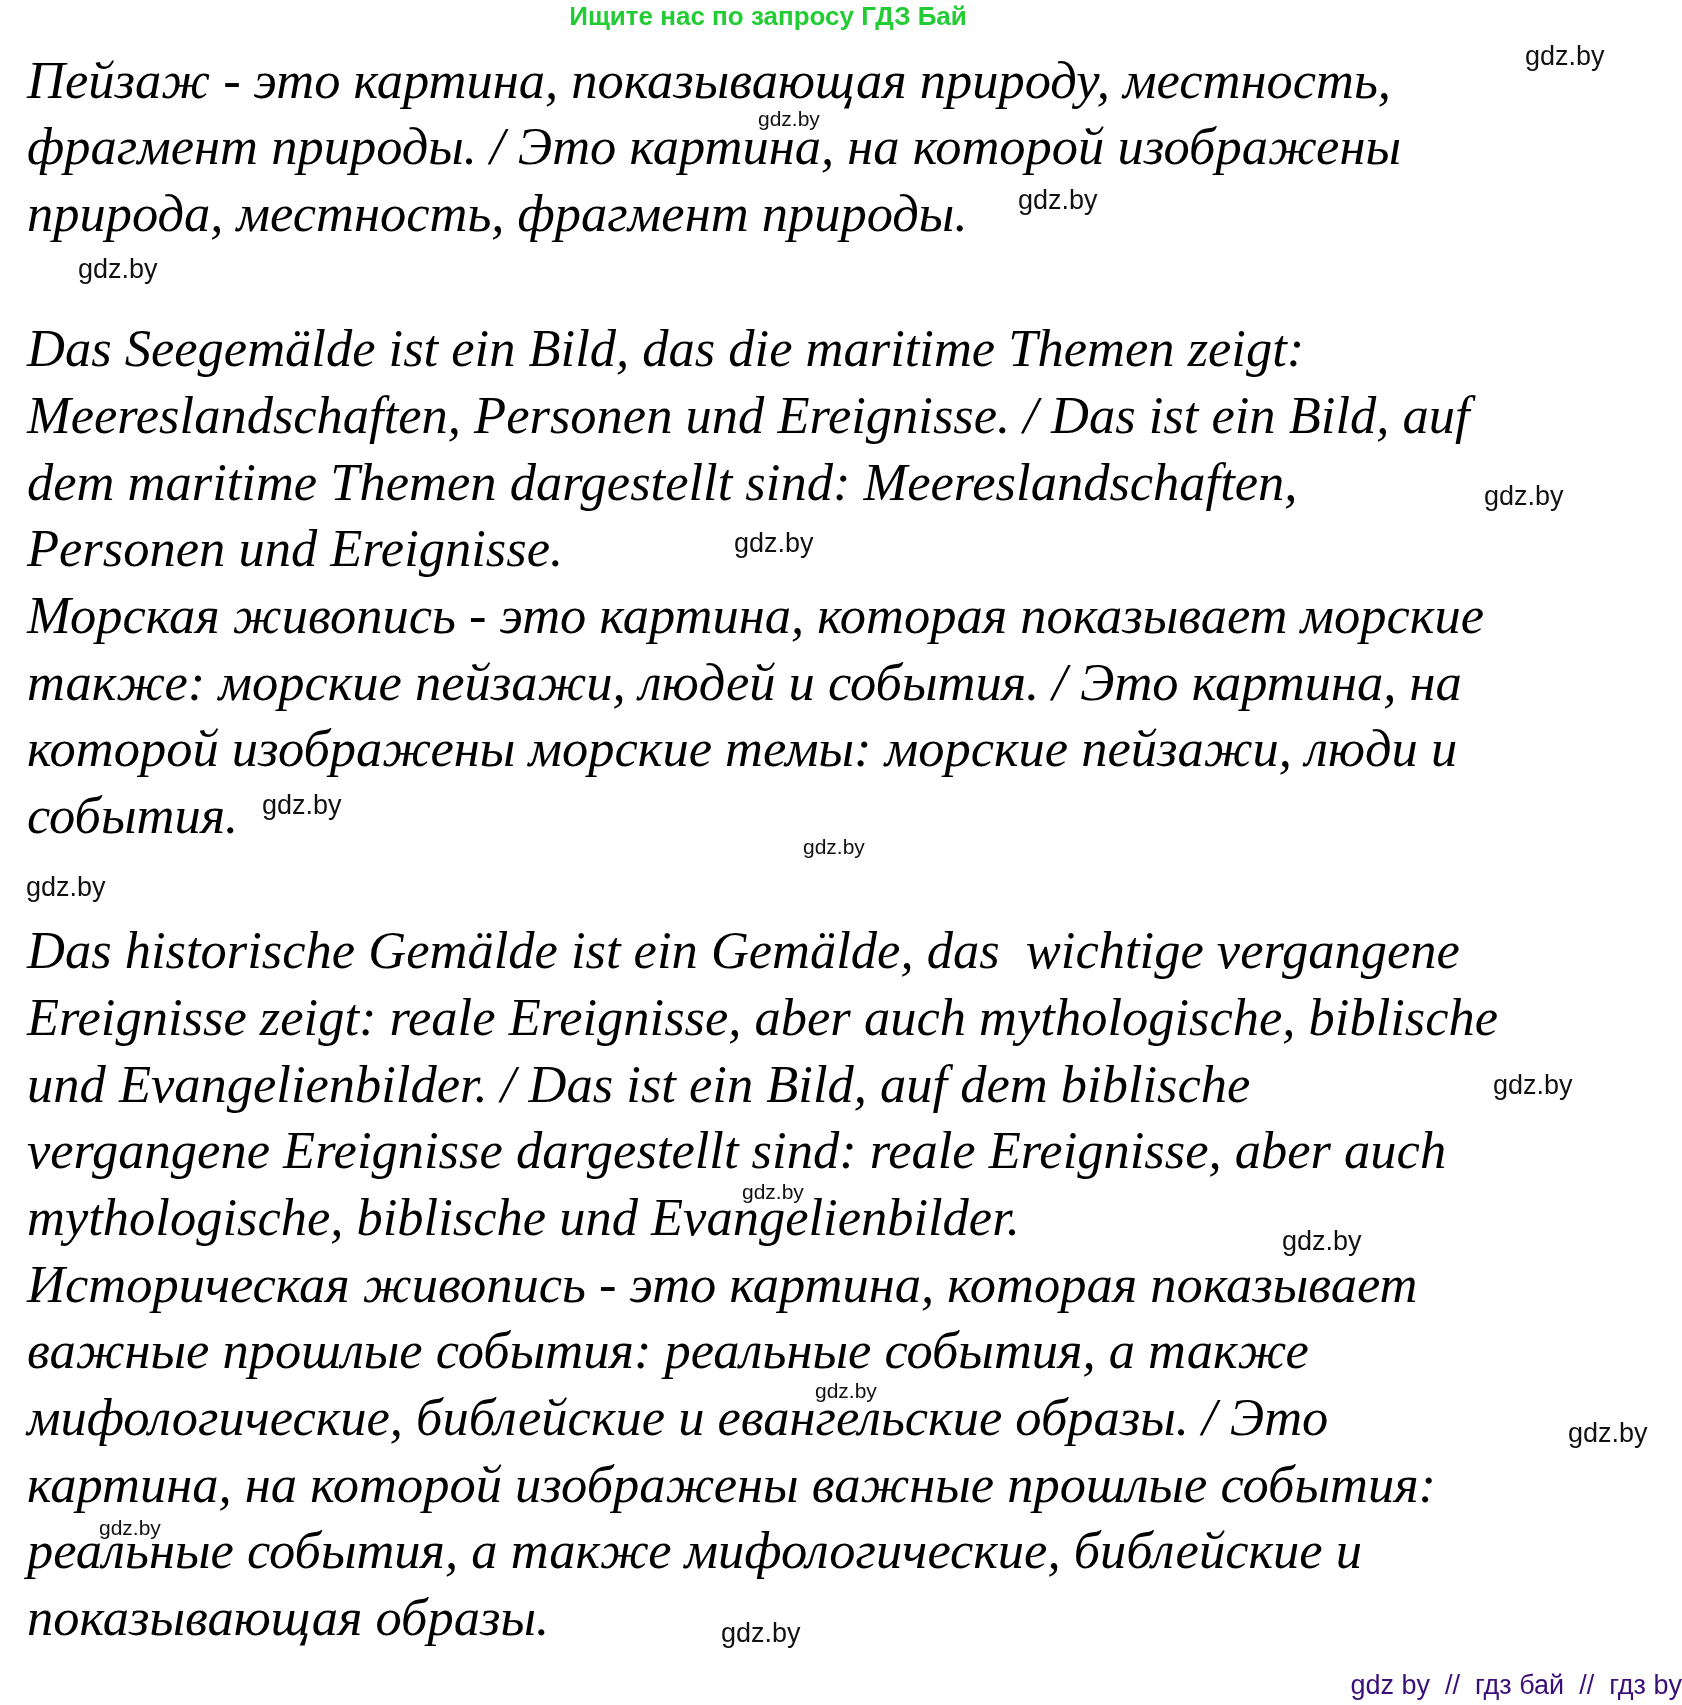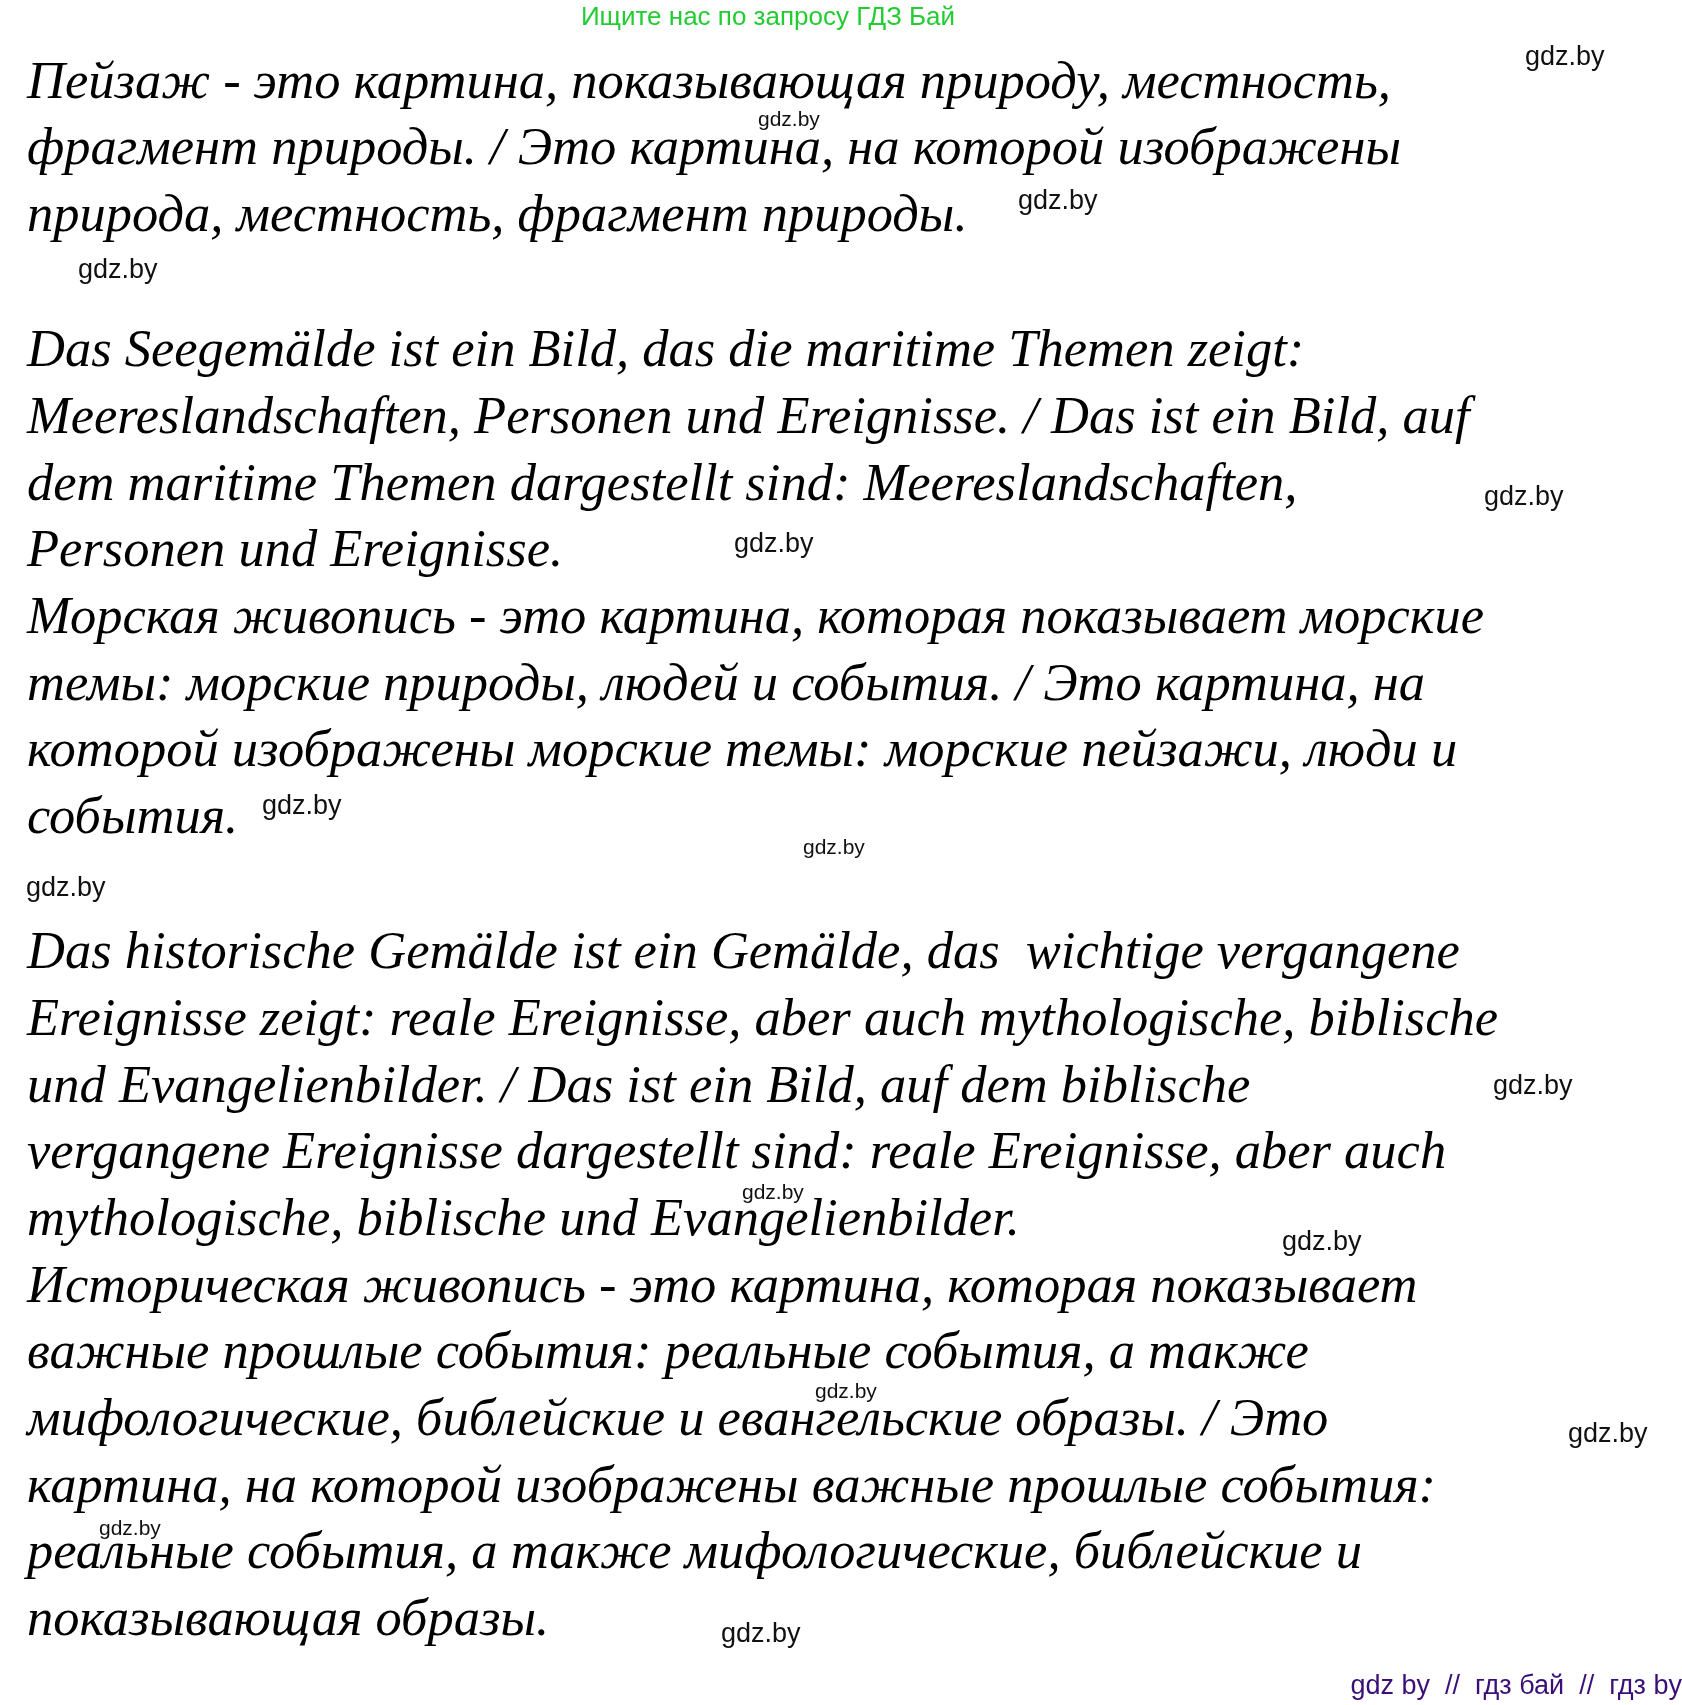--- a/index.html
+++ b/index.html
@@ -1,20 +1,20 @@
 <!DOCTYPE html>
 <html><head>
 <meta charset="utf-8">
 <style>
   html, body { margin: 0; padding: 0; background: #ffffff; }
   body { width: 1682px; height: 1705px; position: relative; overflow: hidden; }
   .header {
     position: absolute; left: 0; top: 0; width: 1536px; text-align: center;
     font-family: "Liberation Sans", sans-serif; font-size: 26px; color: #22cc33;
-    line-height: 32px; top: 0px;
+    line-height: 32px; top: 0px; font-weight: bold;
   }
   .footer {
     position: absolute; left: 0; top: 1668px; width: 1682px; text-align: right;
     font-family: "Liberation Sans", sans-serif; font-size: 27px; color: #3a1078;
     line-height: 34px; white-space: pre;
   }
   .line {
     position: absolute; left: 27px;
     font-family: "Liberation Serif", serif; font-size: 52.5px; color: #000;
     white-space: pre; line-height: 60px; font-style: italic;
@@ -34,21 +34,21 @@
 <div class="line" style="top:50px">Пейзаж - это картина, показывающая природу, местность,</div>
 <div class="line" style="top:116px">фрагмент природы. / Это картина, на которой изображены</div>
 <div class="line" style="top:183px">природа, местность, фрагмент природы.</div>
 
 <div class="line" style="top:318px">Das Seegemälde ist ein Bild, das die maritime Themen zeigt:</div>
 <div class="line" style="top:385px">Meereslandschaften, Personen und Ereignisse. / Das ist ein Bild, auf</div>
 <div class="line" style="top:452px">dem maritime Themen dargestellt sind: Meereslandschaften,</div>
 <div class="line" style="top:518px">Personen und Ereignisse.</div>
 
 <div class="line" style="top:585px">Морская живопись - это картина, которая показывает морские</div>
-<div class="line" style="top:652px">темы: морские природы, людей и события. / Это картина, на</div>
+<div class="line" style="top:652px">также: морские пейзажи, людей и события. / Это картина, на</div>
 <div class="line" style="top:718px">которой изображены морские темы: морские пейзажи, люди и</div>
 <div class="line" style="top:785px">события.</div>
 
 <div class="line" style="top:920px">Das historische Gemälde ist ein Gemälde, das  wichtige vergangene</div>
 <div class="line" style="top:987px">Ereignisse zeigt: reale Ereignisse, aber auch mythologische, biblische</div>
 <div class="line" style="top:1054px">und Evangelienbilder. / Das ist ein Bild, auf dem biblische</div>
 <div class="line" style="top:1120px">vergangene Ereignisse dargestellt sind: reale Ereignisse, aber auch</div>
 <div class="line" style="top:1187px">mythologische, biblische und Evangelienbilder.</div>
 
 <div class="line" style="top:1254px">Историческая живопись - это картина, которая показывает</div>

